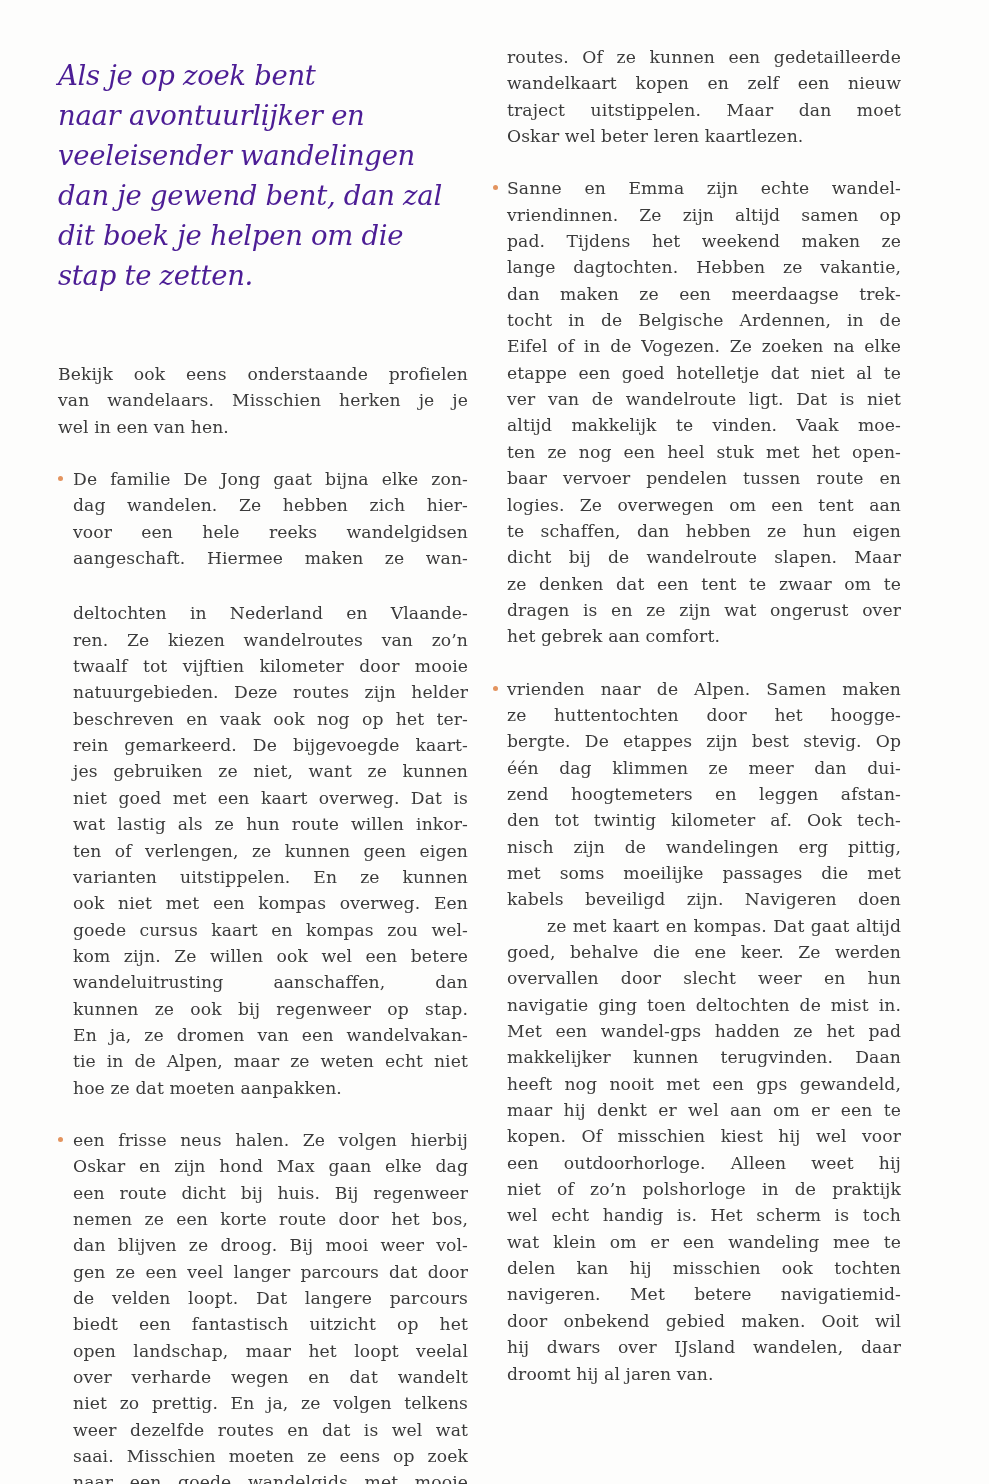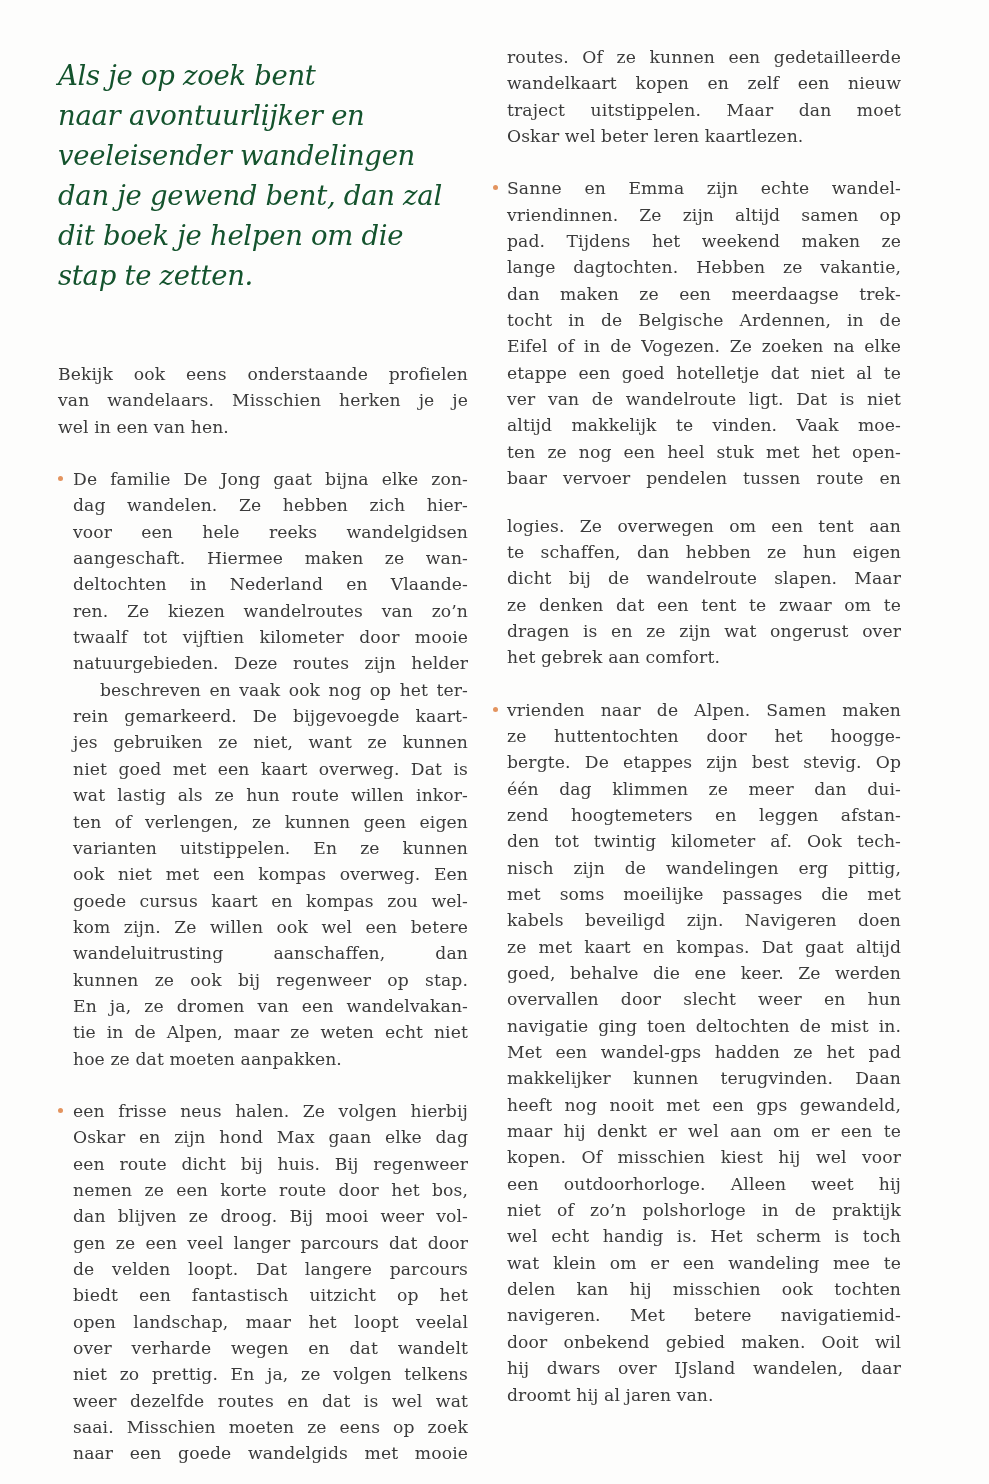--- a/index.html
+++ b/index.html
@@ -6,21 +6,21 @@
   body {
     width: 989px; height: 1484px; overflow: hidden;
     background: #fdfdfc;
     position: relative;
     font-family: "DejaVu Serif", serif;
     color: #3b3b3b;
   }
   .page { position: absolute; inset: 0; }
   .headline {
     position: absolute; left: 58px; top: 55px; width: 420px;
-    color: #14532d;
+    color: #4c1d95;
     font-family: "DejaVu Serif", serif;
     font-style: italic;
     font-size: 27.5px;
     line-height: 40px;
     letter-spacing: -0.3px;
   }
   .headline .hl-line { display: block; white-space: nowrap; }
   .col { position: absolute; }
   .col-left { left: 58px; top: 338px; width: 410px; }
   .col-right { left: 493px; top: 44px; width: 408px; }
@@ -67,25 +67,25 @@
         <span class="line last" style="display: block;">wel in een van hen.</span>
       </div>
 
     <div class="item">
       <span class="bullet"></span>
       <div id="p0">
           <span class="line" style="display: block;">De familie De Jong gaat bijna elke zon-</span>
           <span class="line" style="display: block;">dag wandelen. Ze hebben zich hier-</span>
           <span class="line" style="display: block;">voor een hele reeks wandelgidsen</span>
           <span class="line" style="display: block;">aangeschaft. Hiermee maken ze wan-</span>
-          <span class="line" style="display: block;">deltochten in Nederland en Vlaande-</span>
+          <span class="line" style="display: block; margin-top: 29px;">deltochten in Nederland en Vlaande-</span>
           <span class="line" style="display: block;">ren. Ze kiezen wandelroutes van zo’n</span>
           <span class="line" style="display: block;">twaalf tot vijftien kilometer door mooie</span>
           <span class="line" style="display: block;">natuurgebieden. Deze routes zijn helder</span>
-          <span class="line" style="display: block; margin-left: 27px;">beschreven en vaak ook nog op het ter-</span>
+          <span class="line" style="display: block;">beschreven en vaak ook nog op het ter-</span>
           <span class="line" style="display: block;">rein gemarkeerd. De bijgevoegde kaart-</span>
           <span class="line" style="display: block;">jes gebruiken ze niet, want ze kunnen</span>
           <span class="line" style="display: block;">niet goed met een kaart overweg. Dat is</span>
           <span class="line" style="display: block;">wat lastig als ze hun route willen inkor-</span>
           <span class="line" style="display: block;">ten of verlengen, ze kunnen geen eigen</span>
           <span class="line" style="display: block;">varianten uitstippelen. En ze kunnen</span>
           <span class="line" style="display: block;">ook niet met een kompas overweg. Een</span>
           <span class="line" style="display: block;">goede cursus kaart en kompas zou wel-</span>
           <span class="line" style="display: block;">kom zijn. Ze willen ook wel een betere</span>
           <span class="line" style="display: block;">wandeluitrusting aanschaffen, dan</span>
@@ -133,42 +133,42 @@
           <span class="line" style="display: block;">pad. Tijdens het weekend maken ze</span>
           <span class="line" style="display: block;">lange dagtochten. Hebben ze vakantie,</span>
           <span class="line" style="display: block;">dan maken ze een meerdaagse trek-</span>
           <span class="line" style="display: block;">tocht in de Belgische Ardennen, in de</span>
           <span class="line" style="display: block;">Eifel of in de Vogezen. Ze zoeken na elke</span>
           <span class="line" style="display: block;">etappe een goed hotelletje dat niet al te</span>
           <span class="line" style="display: block;">ver van de wandelroute ligt. Dat is niet</span>
           <span class="line" style="display: block;">altijd makkelijk te vinden. Vaak moe-</span>
           <span class="line" style="display: block;">ten ze nog een heel stuk met het open-</span>
           <span class="line" style="display: block;">baar vervoer pendelen tussen route en</span>
-          <span class="line" style="display: block; margin-top: 21px;">logies. Ze overwegen om een tent aan</span>
+          <span class="line" style="display: block;">logies. Ze overwegen om een tent aan</span>
           <span class="line" style="display: block;">te schaffen, dan hebben ze hun eigen</span>
           <span class="line" style="display: block;">dicht bij de wandelroute slapen. Maar</span>
           <span class="line" style="display: block;">ze denken dat een tent te zwaar om te</span>
           <span class="line" style="display: block;">dragen is en ze zijn wat ongerust over</span>
           <span class="line last" style="display: block;">het gebrek aan comfort.</span>
         </div>
     </div>
 
     <div class="item" style="margin-bottom:0">
       <span class="bullet"></span>
       <div id="p3">
           <span class="line" style="display: block;">vrienden naar de Alpen. Samen maken</span>
           <span class="line" style="display: block;">ze huttentochten door het hoogge-</span>
           <span class="line" style="display: block;">bergte. De etappes zijn best stevig. Op</span>
           <span class="line" style="display: block;">één dag klimmen ze meer dan dui-</span>
           <span class="line" style="display: block;">zend hoogtemeters en leggen afstan-</span>
           <span class="line" style="display: block;">den tot twintig kilometer af. Ook tech-</span>
           <span class="line" style="display: block;">nisch zijn de wandelingen erg pittig,</span>
           <span class="line" style="display: block;">met soms moeilijke passages die met</span>
           <span class="line" style="display: block;">kabels beveiligd zijn. Navigeren doen</span>
-          <span class="line" style="display: block;">ze met kaart en kompas. Dat gaat altijd</span>
+          <span class="line" style="display: block; margin-left: 40px;">ze met kaart en kompas. Dat gaat altijd</span>
           <span class="line" style="display: block;">goed, behalve die ene keer. Ze werden</span>
           <span class="line" style="display: block;">overvallen door slecht weer en hun</span>
           <span class="line" style="display: block;">navigatie ging toen deltochten de mist in.</span>
           <span class="line" style="display: block;">Met een wandel-gps hadden ze het pad</span>
           <span class="line" style="display: block;">makkelijker kunnen terugvinden. Daan</span>
           <span class="line" style="display: block;">heeft nog nooit met een gps gewandeld,</span>
           <span class="line" style="display: block;">maar hij denkt er wel aan om er een te</span>
           <span class="line" style="display: block;">kopen. Of misschien kiest hij wel voor</span>
           <span class="line" style="display: block;">een outdoorhorloge. Alleen weet hij</span>
           <span class="line" style="display: block;">niet of zo’n polshorloge in de praktijk</span>

